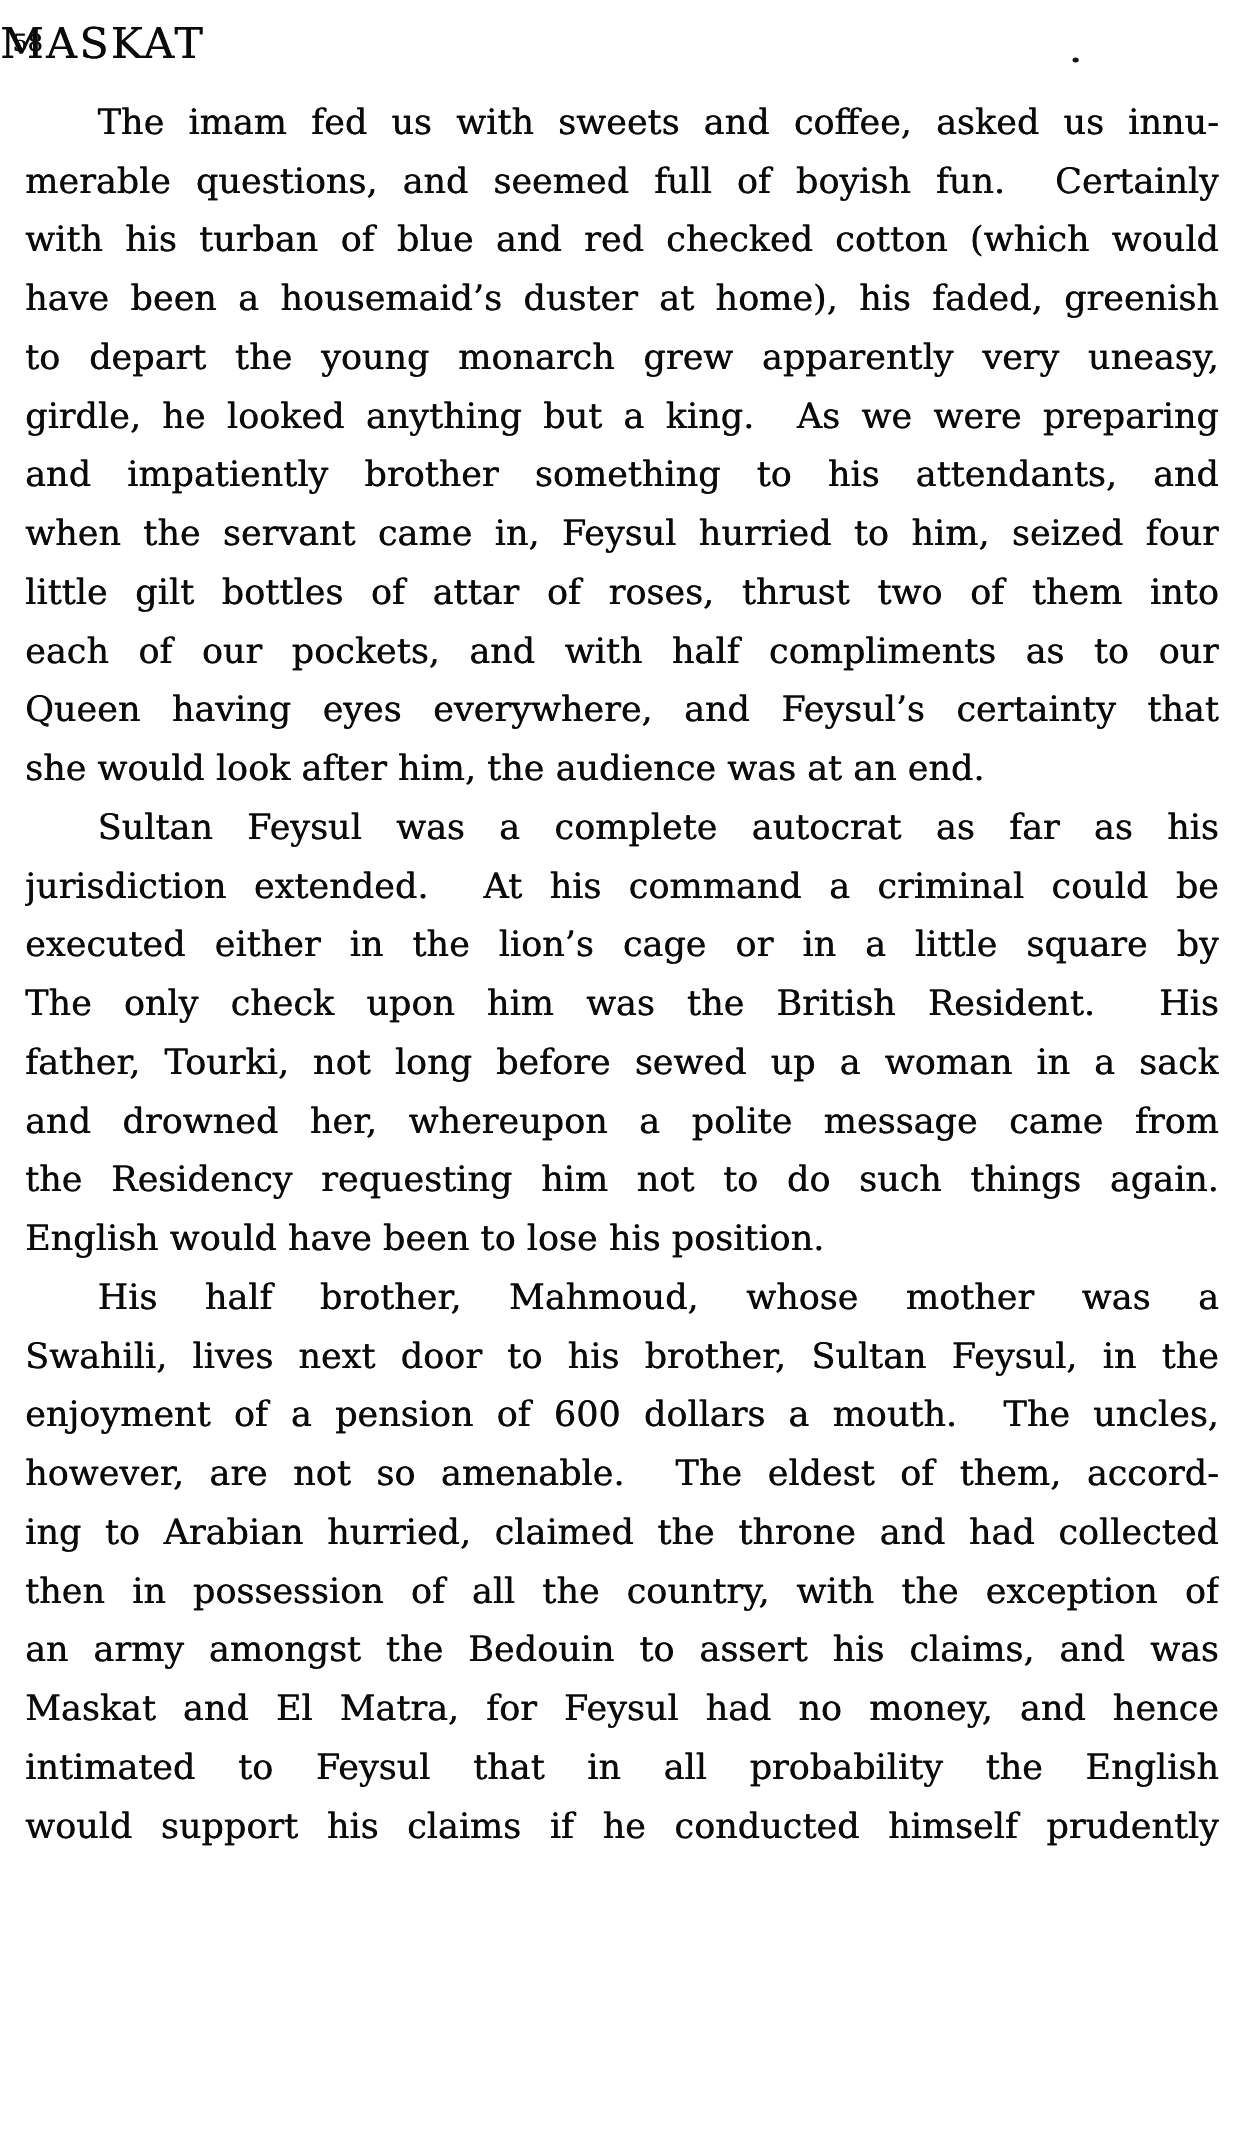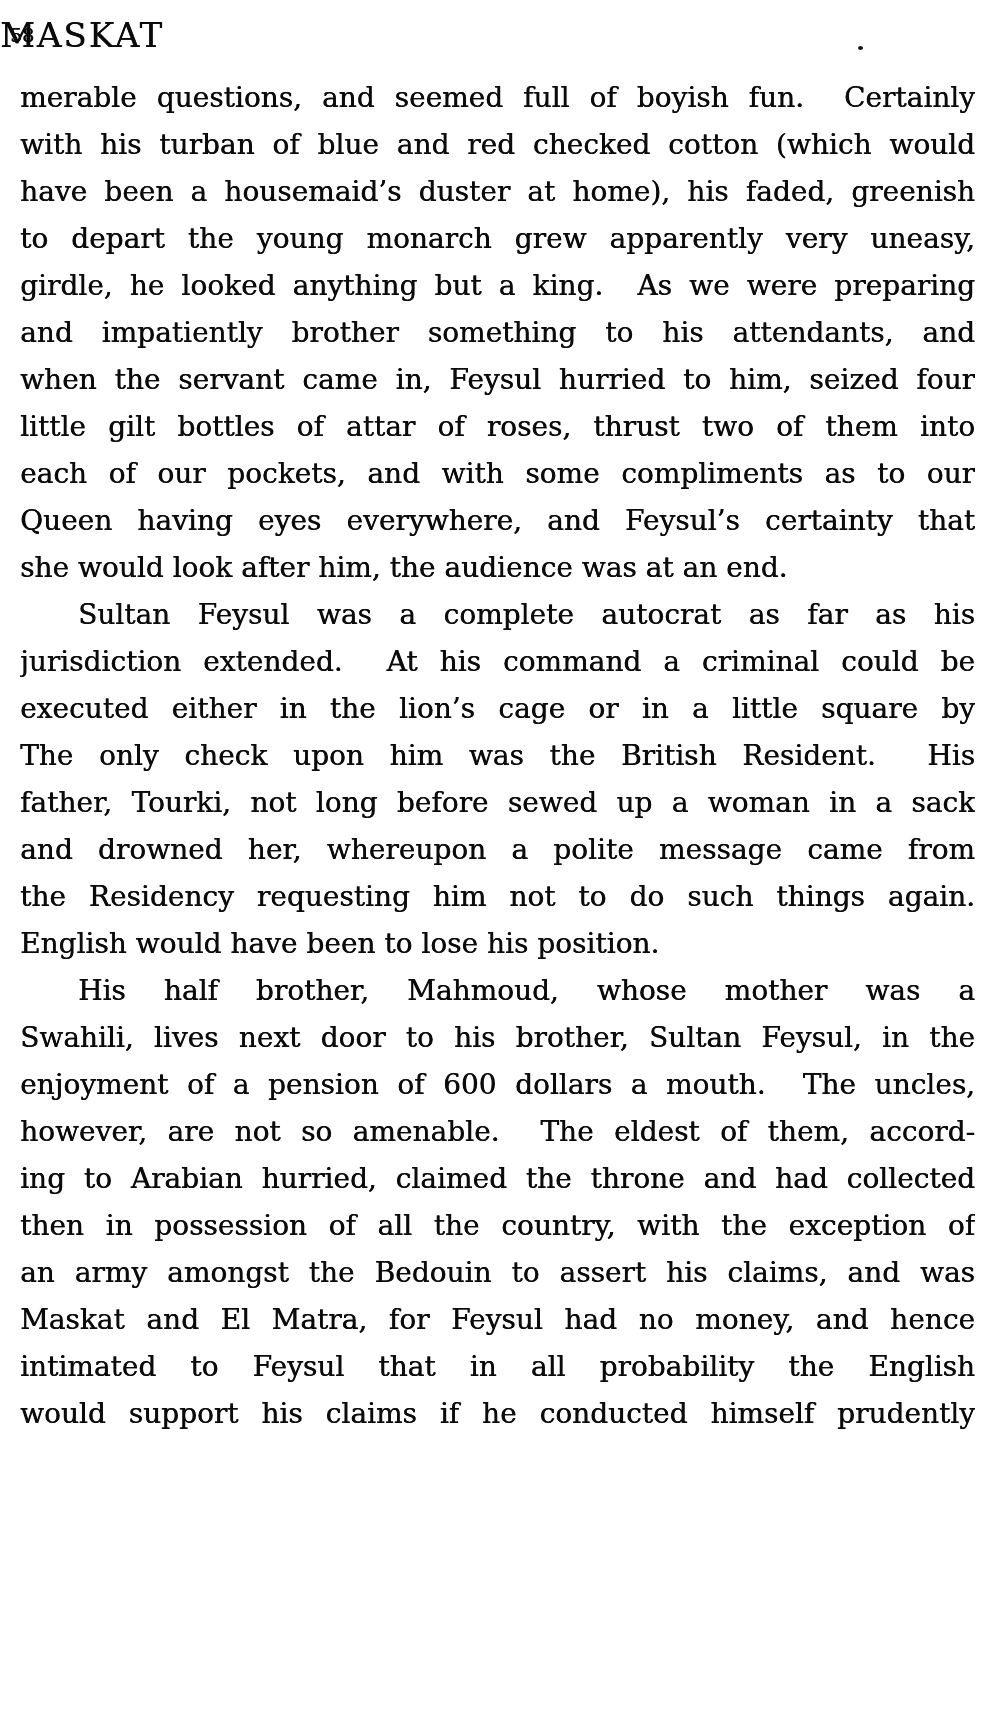--- a/index.html
+++ b/index.html
@@ -74,29 +74,30 @@
 </head>
 <body>
 
 <div class="page">
   <header class="page-header">
     <span class="page-number">58</span>
     <span class="running-title">MASKAT</span>
   </header>
   <span class="scan-dot"></span>
   <main class="page-body">
+      <div class="line indent">The imam fed us with sweets and coffee, asked us innu-</div>
       <div class="line">merable questions, and seemed full of boyish fun.&nbsp; Certainly</div>
       <div class="line">with his turban of blue and red checked cotton (which would</div>
       <div class="line">have been a housemaid’s duster at home), his faded, greenish</div>
       <div class="line">to depart the young monarch grew apparently very uneasy,</div>
       <div class="line">girdle, he looked anything but a king.&nbsp; As we were preparing</div>
       <div class="line">and impatiently brother something to his attendants, and</div>
       <div class="line">when the servant came in, Feysul hurried to him, seized four</div>
       <div class="line">little gilt bottles of attar of roses, thrust two of them into</div>
-      <div class="line">each of our pockets, and with some compliments as to our</div>
+      <div class="line">each of our pockets, and with half compliments as to our</div>
       <div class="line">Queen having eyes everywhere, and Feysul’s certainty that</div>
       <div class="line para-end">she would look after him, the audience was at an end.</div>
       <div class="line indent">Sultan Feysul was a complete autocrat as far as his</div>
       <div class="line">jurisdiction extended.&nbsp; At his command a criminal could be</div>
       <div class="line">executed either in the lion’s cage or in a little square by</div>
       <div class="line">The only check upon him was the British Resident.&nbsp; His</div>
       <div class="line">father, Tourki, not long before sewed up a woman in a sack</div>
       <div class="line">and drowned her, whereupon a polite message came from</div>
       <div class="line">the Residency requesting him not to do such things again.</div>
       <div class="line para-end">English would have been to lose his position.</div>

